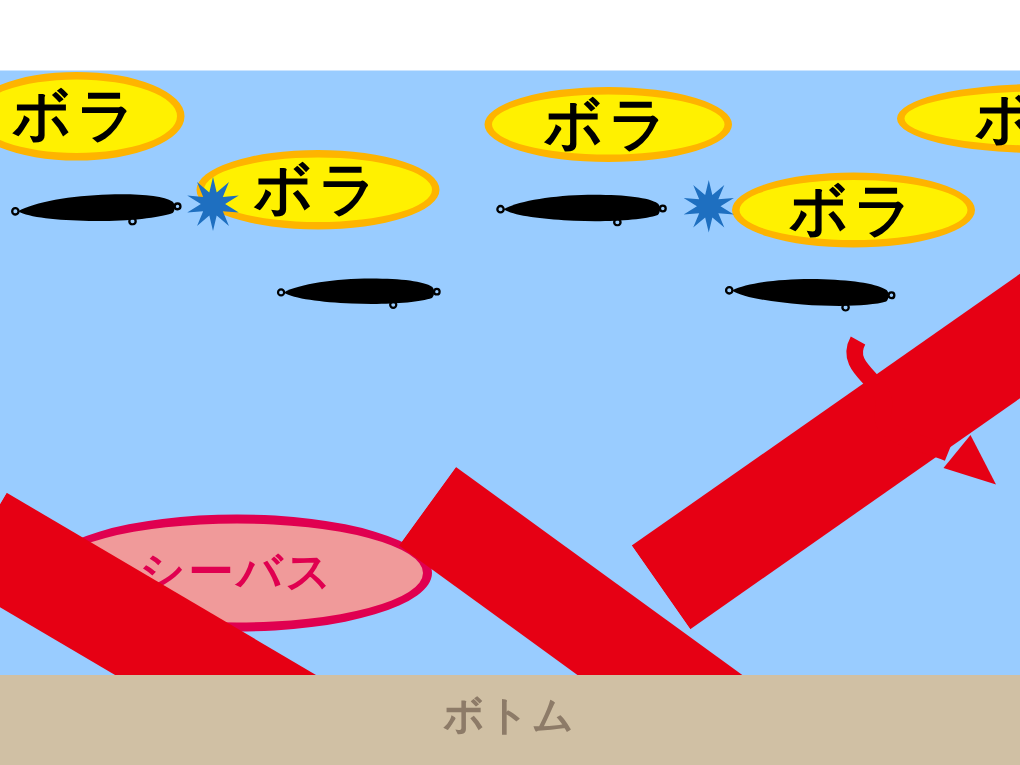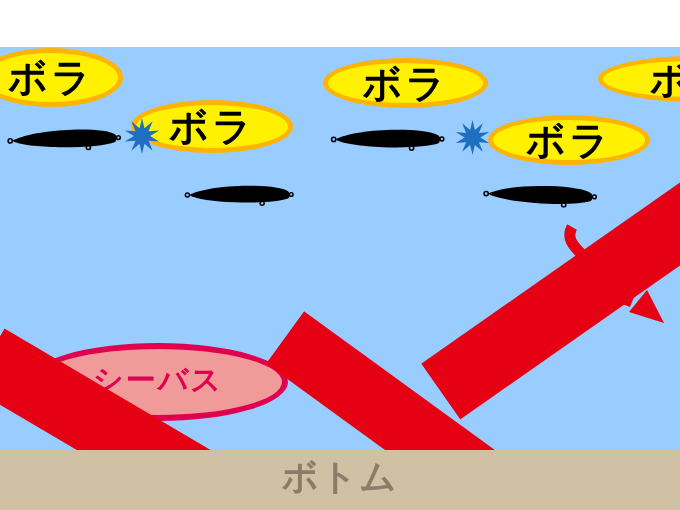--- a/index.html
+++ b/index.html
@@ -7,34 +7,34 @@
     --bubble-fill:#FFF100; --bubble-border:#FEB400; --bubble-text:#000000;
     --lure:#000000; --burst:#1E6FC0; --arrow:#E60014;
     --predator-fill:#F09A9A; --predator-border:#E00050;
   }
   html,body{margin:0;padding:0;}
   body{font-family:"DejaVu Sans",sans-serif;background:#fff;}
   .stage{position:relative;width:680px;height:510px;overflow:hidden;background:var(--surface);}
   .water{position:absolute;left:0;top:47px;width:680px;height:403px;background:var(--water);}
   .seabed{position:absolute;left:0;top:450px;width:680px;height:60px;background:var(--seabed);
           display:flex;align-items:center;justify-content:center;}
-  .seabed span{color:var(--seabed-text);font-size:36px;font-weight:bold;letter-spacing:2px;line-height:1;margin-top:-6px;text-align:right;}
+  .seabed span{color:var(--seabed-text);font-size:27px;font-weight:bold;letter-spacing:2px;line-height:1;margin-top:-6px;text-align:right;}
   .bubble{position:absolute;box-sizing:border-box;background:var(--bubble-fill);
           border:5px solid var(--bubble-border);border-radius:50%;
           display:flex;align-items:center;justify-content:center;}
   .bubble span{color:var(--bubble-text);font-size:39px;font-weight:bold;letter-spacing:3px;line-height:1;}
   .bubble.b1{left:-21px;top:48px;width:144px;height:59px;}
   .bubble.b2{left:131px;top:100px;width:162px;height:53px;}
   .bubble.b3{left:323px;top:58px;width:165px;height:50px;}
   .bubble.b4{left:488px;top:115px;width:162px;height:50px;}
   .bubble.b5{left:598px;top:56px;width:190px;height:46px;}
   .predator{position:absolute;left:28px;top:343px;width:260px;height:78px;box-sizing:border-box;
             background:var(--predator-fill);border:6px solid var(--predator-border);border-radius:50%;
             display:flex;align-items:center;justify-content:center;}
-  .predator span{color:var(--predator-border);font-size:30px;font-weight:bold;letter-spacing:2px;line-height:1;font-family:Liberation Mono, monospace;}
+  .predator span{color:var(--predator-border);font-size:30px;font-weight:bold;letter-spacing:2px;line-height:1;}
   .overlay{position:absolute;left:0;top:0;width:680px;height:510px;pointer-events:none;}
   .lure-body{fill:var(--lure);}
   .lure-ring{fill:none;stroke:var(--lure);stroke-width:1.6;}
   .burst-fill{fill:var(--burst);}
   .arrow-fill{fill:var(--arrow);}
   .arrow-stroke{fill:none;stroke:var(--arrow);stroke-width:11;}
 </style>
 </head>
 <body>
 

